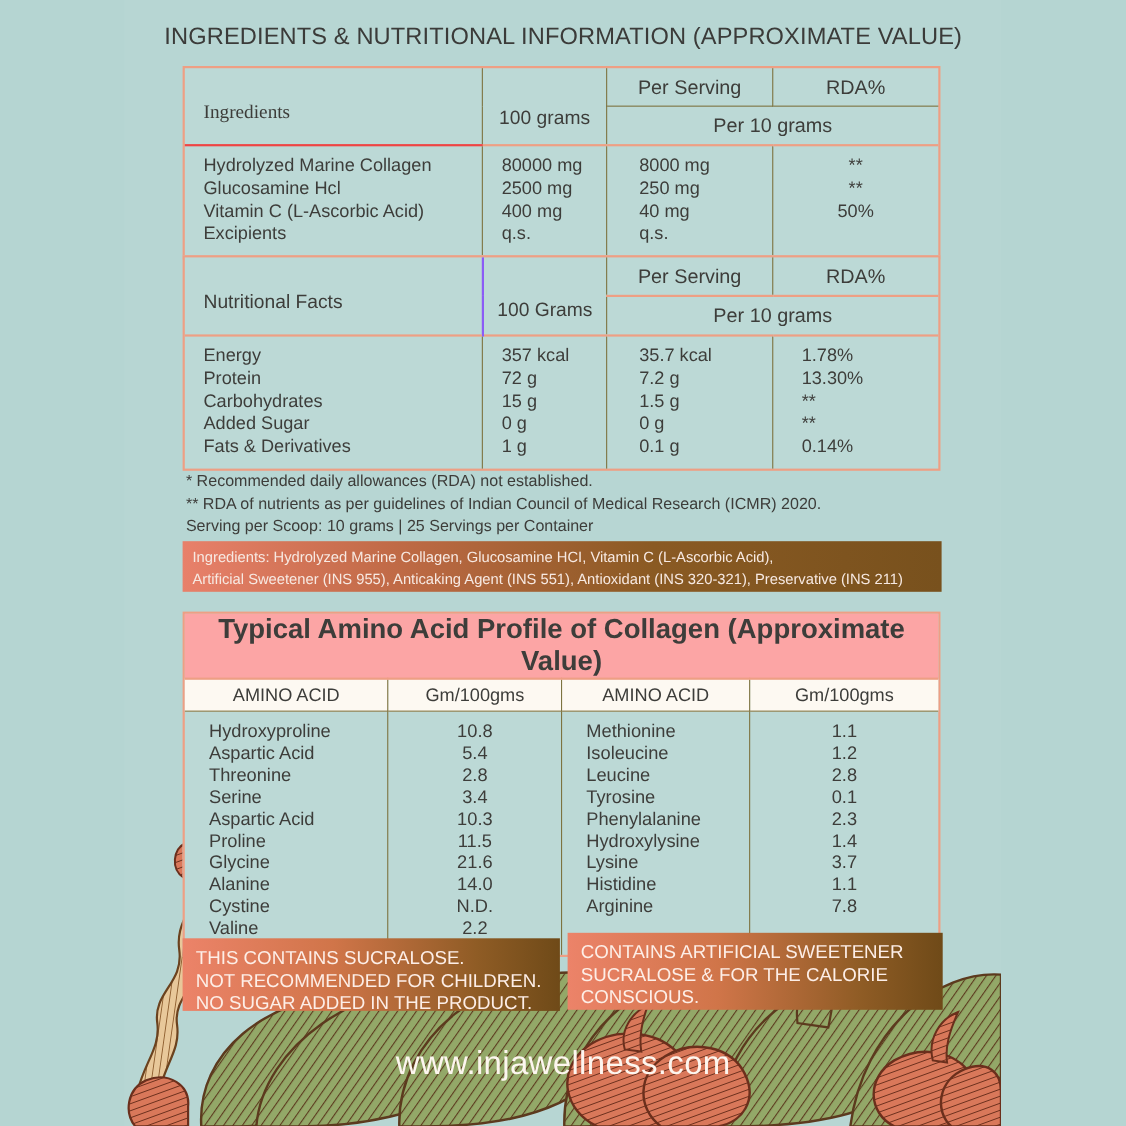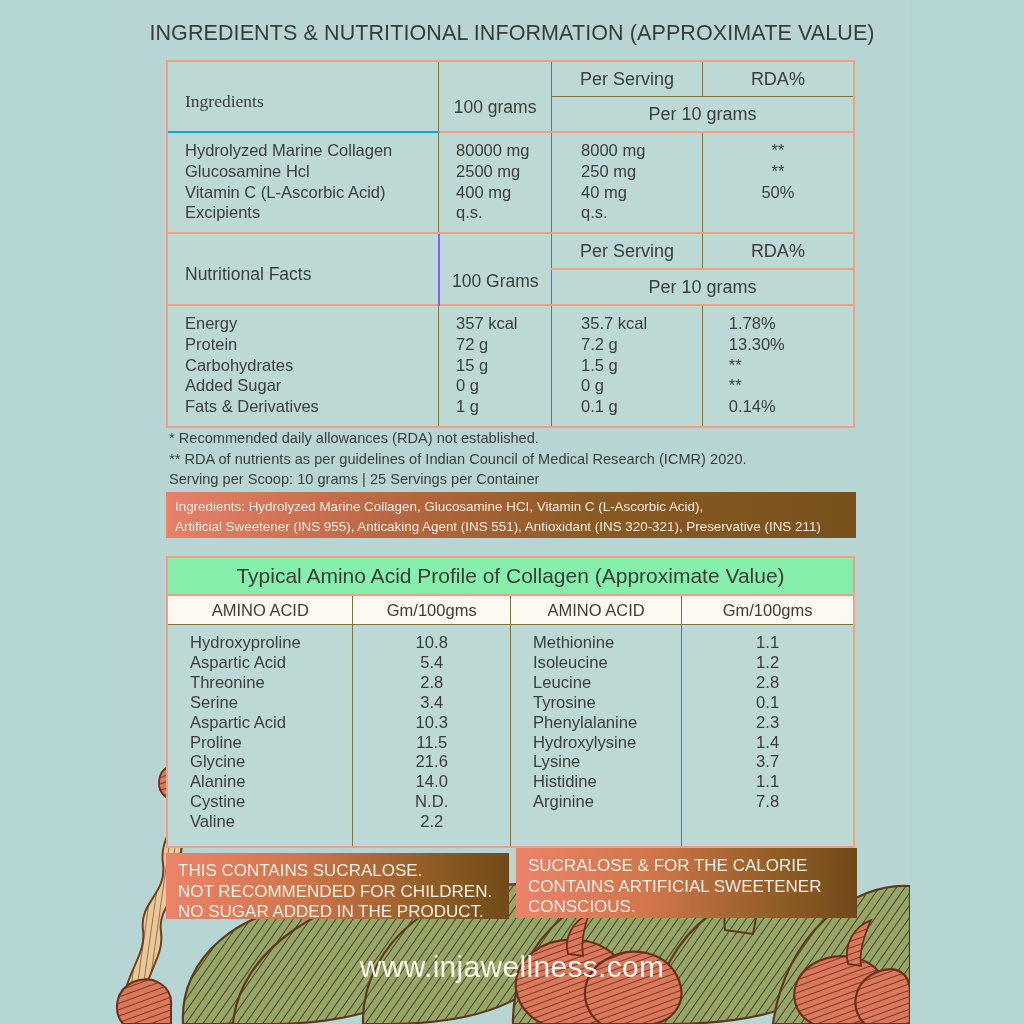--- a/index.html
+++ b/index.html
@@ -124,25 +124,26 @@
     font-size: 13.4px;
     line-height: 20.4px;
   }
 
   
   #amino-tbl {
     top: 556px;
     border: 2px solid #ee9f84;
   }
   #amino-tbl .amino-title {
-    background: #86efac;
+    background: #fca5a5;
     text-align: center;
-    font-size: 21px;
+    font-size: 25px;
     height: 36px;
     border-bottom: 2px solid #ee9f84;
+    font-weight: bold;
   }
   #amino-tbl .amino-hd {
     background: #fdf9f2;
     text-align: center;
     font-size: 16.5px;
     height: 28px;
     border-bottom: 1.5px solid #7d7340;
   }
   #amino-tbl .amino-body td {
     vertical-align: top;
@@ -243,21 +244,21 @@
           <td rowspan="2" class="olive-r">
             <div class="ctr" style="padding-top:22px;font-size:17.5px;">100 grams</div>
           </td>
           <td class="hd-cell olive-r olive-b">Per Serving</td>
           <td class="hd-cell olive-b">RDA%</td>
         </tr>
         <tr>
           <td colspan="2" class="hd-cell">Per 10 grams</td>
         </tr>
         <tr class="bodyrow">
-          <td class="salmon-b olive-r" style="border-top:2px solid #0ea5e9;">
+          <td class="salmon-b olive-r" style="border-top:2px solid #ef4444;">
             <div class="body-list pad-l" id="ing-names">
                 <div>Hydrolyzed Marine Collagen</div>
                 <div>Glucosamine Hcl</div>
                 <div>Vitamin C (L-Ascorbic Acid)</div>
                 <div>Excipients</div>
               </div>
           </td>
           <td class="salmon-b olive-r" style="border-top:2px solid #ee9f84;">
             <div class="body-list pad-l" id="ing-100g">
                 <div>80000 mg</div>
@@ -440,20 +441,20 @@
     </table>
   </div>
 
   <div class="warn" id="warn-left">
     <div>THIS CONTAINS SUCRALOSE.</div>
     <div>NOT RECOMMENDED FOR CHILDREN.</div>
     <div>NO SUGAR ADDED IN THE PRODUCT.</div>
   </div>
 
   <div class="warn" id="warn-right">
+    <div>CONTAINS ARTIFICIAL SWEETENER</div>
     <div>SUCRALOSE &amp; FOR THE CALORIE</div>
-    <div>CONTAINS ARTIFICIAL SWEETENER</div>
     <div>CONSCIOUS.</div>
   </div>
 
   <div class="site-url">www.injawellness.com</div>
 
 </div>
 
 </body></html>

